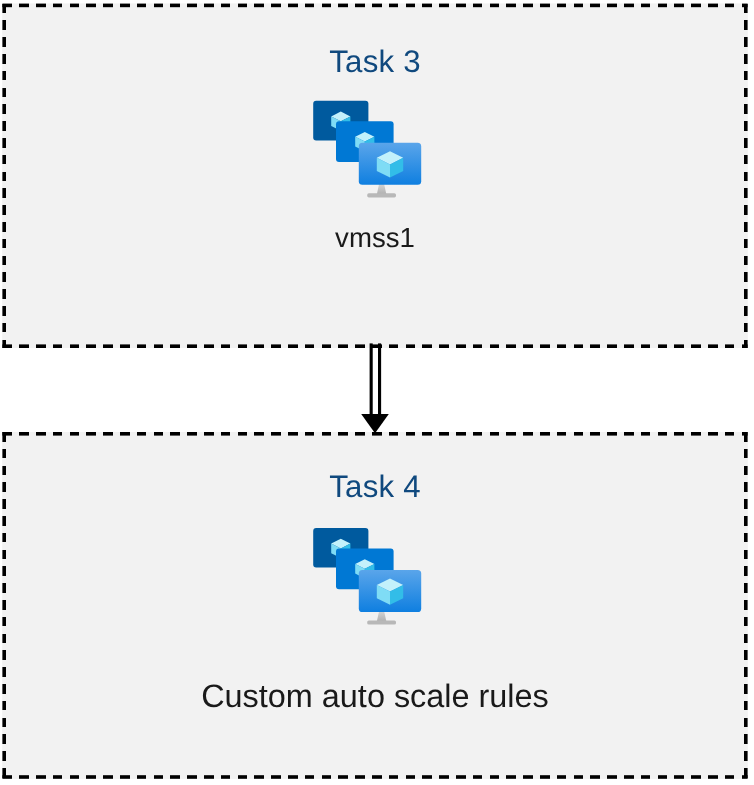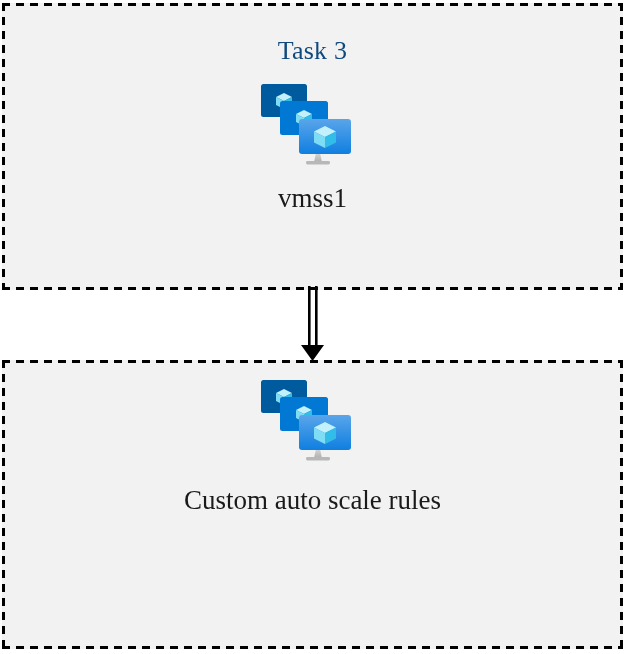--- a/index.html
+++ b/index.html
@@ -13,21 +13,20 @@
     position: relative;
     overflow: hidden;
     font-family: "Liberation Sans", sans-serif;
   }
 
   .diagram {
     position: absolute;
     left: 0; top: 0;
     width: 628px;
     height: 654px;
-    font-family: Liberation Serif, serif;
   }
 
   
   .panel {
     position: absolute;
     background: #f2f2f2;
     box-sizing: border-box;
     
     background-image:
       repeating-linear-gradient(to right,  #000 0 8px, transparent 8px 14px),
@@ -75,27 +74,27 @@
   .icon-wrap {
     width: 110px;
     height: 90px;
     position: relative;
   }
   #panel-task3 .icon-wrap { margin-top: 14px; }
   #panel-task4 .icon-wrap { margin-top: 16px; }
 
   .caption {
     color: #1a1a1a;
-    font-size: 27px;
+    font-size: 23px;
     line-height: 32px;
     text-align: center;
     white-space: nowrap;
   }
   #panel-task3 .caption-block { margin-top: 12px; }
-  #panel-task4 .caption-block { margin-top: 18px; }
+  #panel-task4 .caption-block { margin-top: 38px; }
   #panel-task4 .caption { font-size: 27px; }
 
   
   .connector {
     position: absolute;
     left: 290px;
     top: 286px;
     width: 48px;
     height: 78px;
   }
@@ -160,20 +159,21 @@
 
       <rect x="18" y="0" width="2.6" height="62" fill="#000000"></rect>
       <rect x="25" y="0" width="2.6" height="62" fill="#000000"></rect>
 
       <polygon points="11,59 34,59 22.5,75" fill="#000000"></polygon>
     </svg>
   </div>
 
   <div class="panel" id="panel-task4">
     <div class="panel-inner">
+      <div class="task-title">Task 4</div>
 
       <div class="icon-wrap">
         <svg width="110" height="90" viewBox="0 0 110 90" xmlns="http://www.w3.org/2000/svg">
           <defs>
             <linearGradient id="frontScreenGrad4" x1="0" y1="0" x2="0" y2="1">
               <stop offset="0%" stop-color="#5aa5ea"></stop>
               <stop offset="100%" stop-color="#0f7fe0"></stop>
             </linearGradient>
             <linearGradient id="standGrad4" x1="0" y1="0" x2="0" y2="1">
               <stop offset="0%" stop-color="#d6d6d6"></stop>

